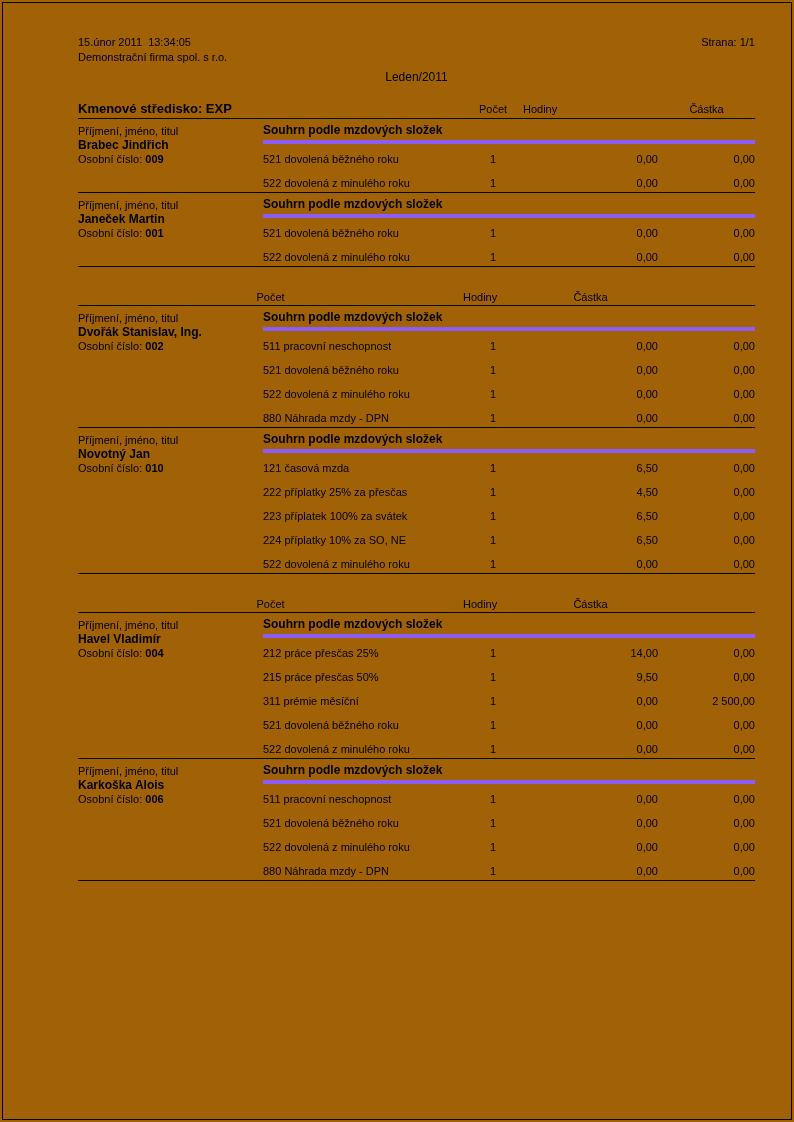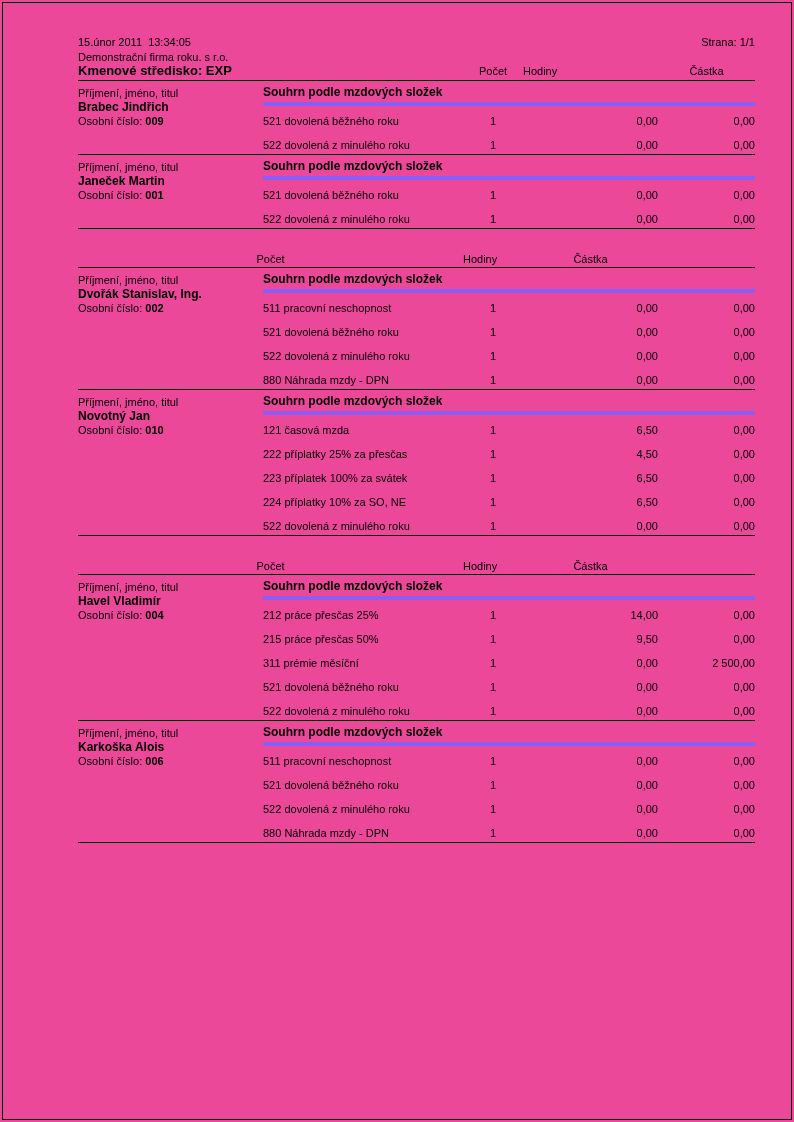--- a/index.html
+++ b/index.html
@@ -1,20 +1,20 @@
 <!DOCTYPE html>
 <html><head>
 <meta charset="utf-8">
 <style>
   html, body { margin: 0; padding: 0; background: #ffffff; }
   .page {
     position: relative;
     width: 794px;
     height: 1122px;
-    background: #ec4899;
+    background: #a16207;
     color: #000000;
     font-family: "Liberation Sans", "DejaVu Sans", sans-serif;
     overflow: hidden;
   }
   .page-border {
     position: absolute;
     top: 2px; left: 2px; right: 2px; bottom: 2px;
     border: 1px solid #000000;
     pointer-events: none;
   }
@@ -107,25 +107,26 @@
 </head>
 <body>
 
 <div class="page">
   <div class="page-border"></div>
   <div class="content">
 
     <div class="report-head">
       <div>
         <div class="datetime">15.únor 2011  13:34:05</div>
-        <div class="company">Demonstrační firma roku. s r.o.</div>
+        <div class="company">Demonstrační firma spol. s r.o.</div>
       </div>
       <div class="page-num">Strana: 1/1</div>
     </div>
 
+    <div class="report-subtitle">Leden/2011</div>
 
     <div id="sections">
   <div class="section">
     <div class="sec-head">
       <span class="sec-title">Kmenové středisko: EXP</span>
       <span class="col col-pocet">Počet</span>
       <span class="col col-hodiny">Hodiny</span>
       <span class="col col-castka">Částka</span>
     </div>
     <div class="employees">

